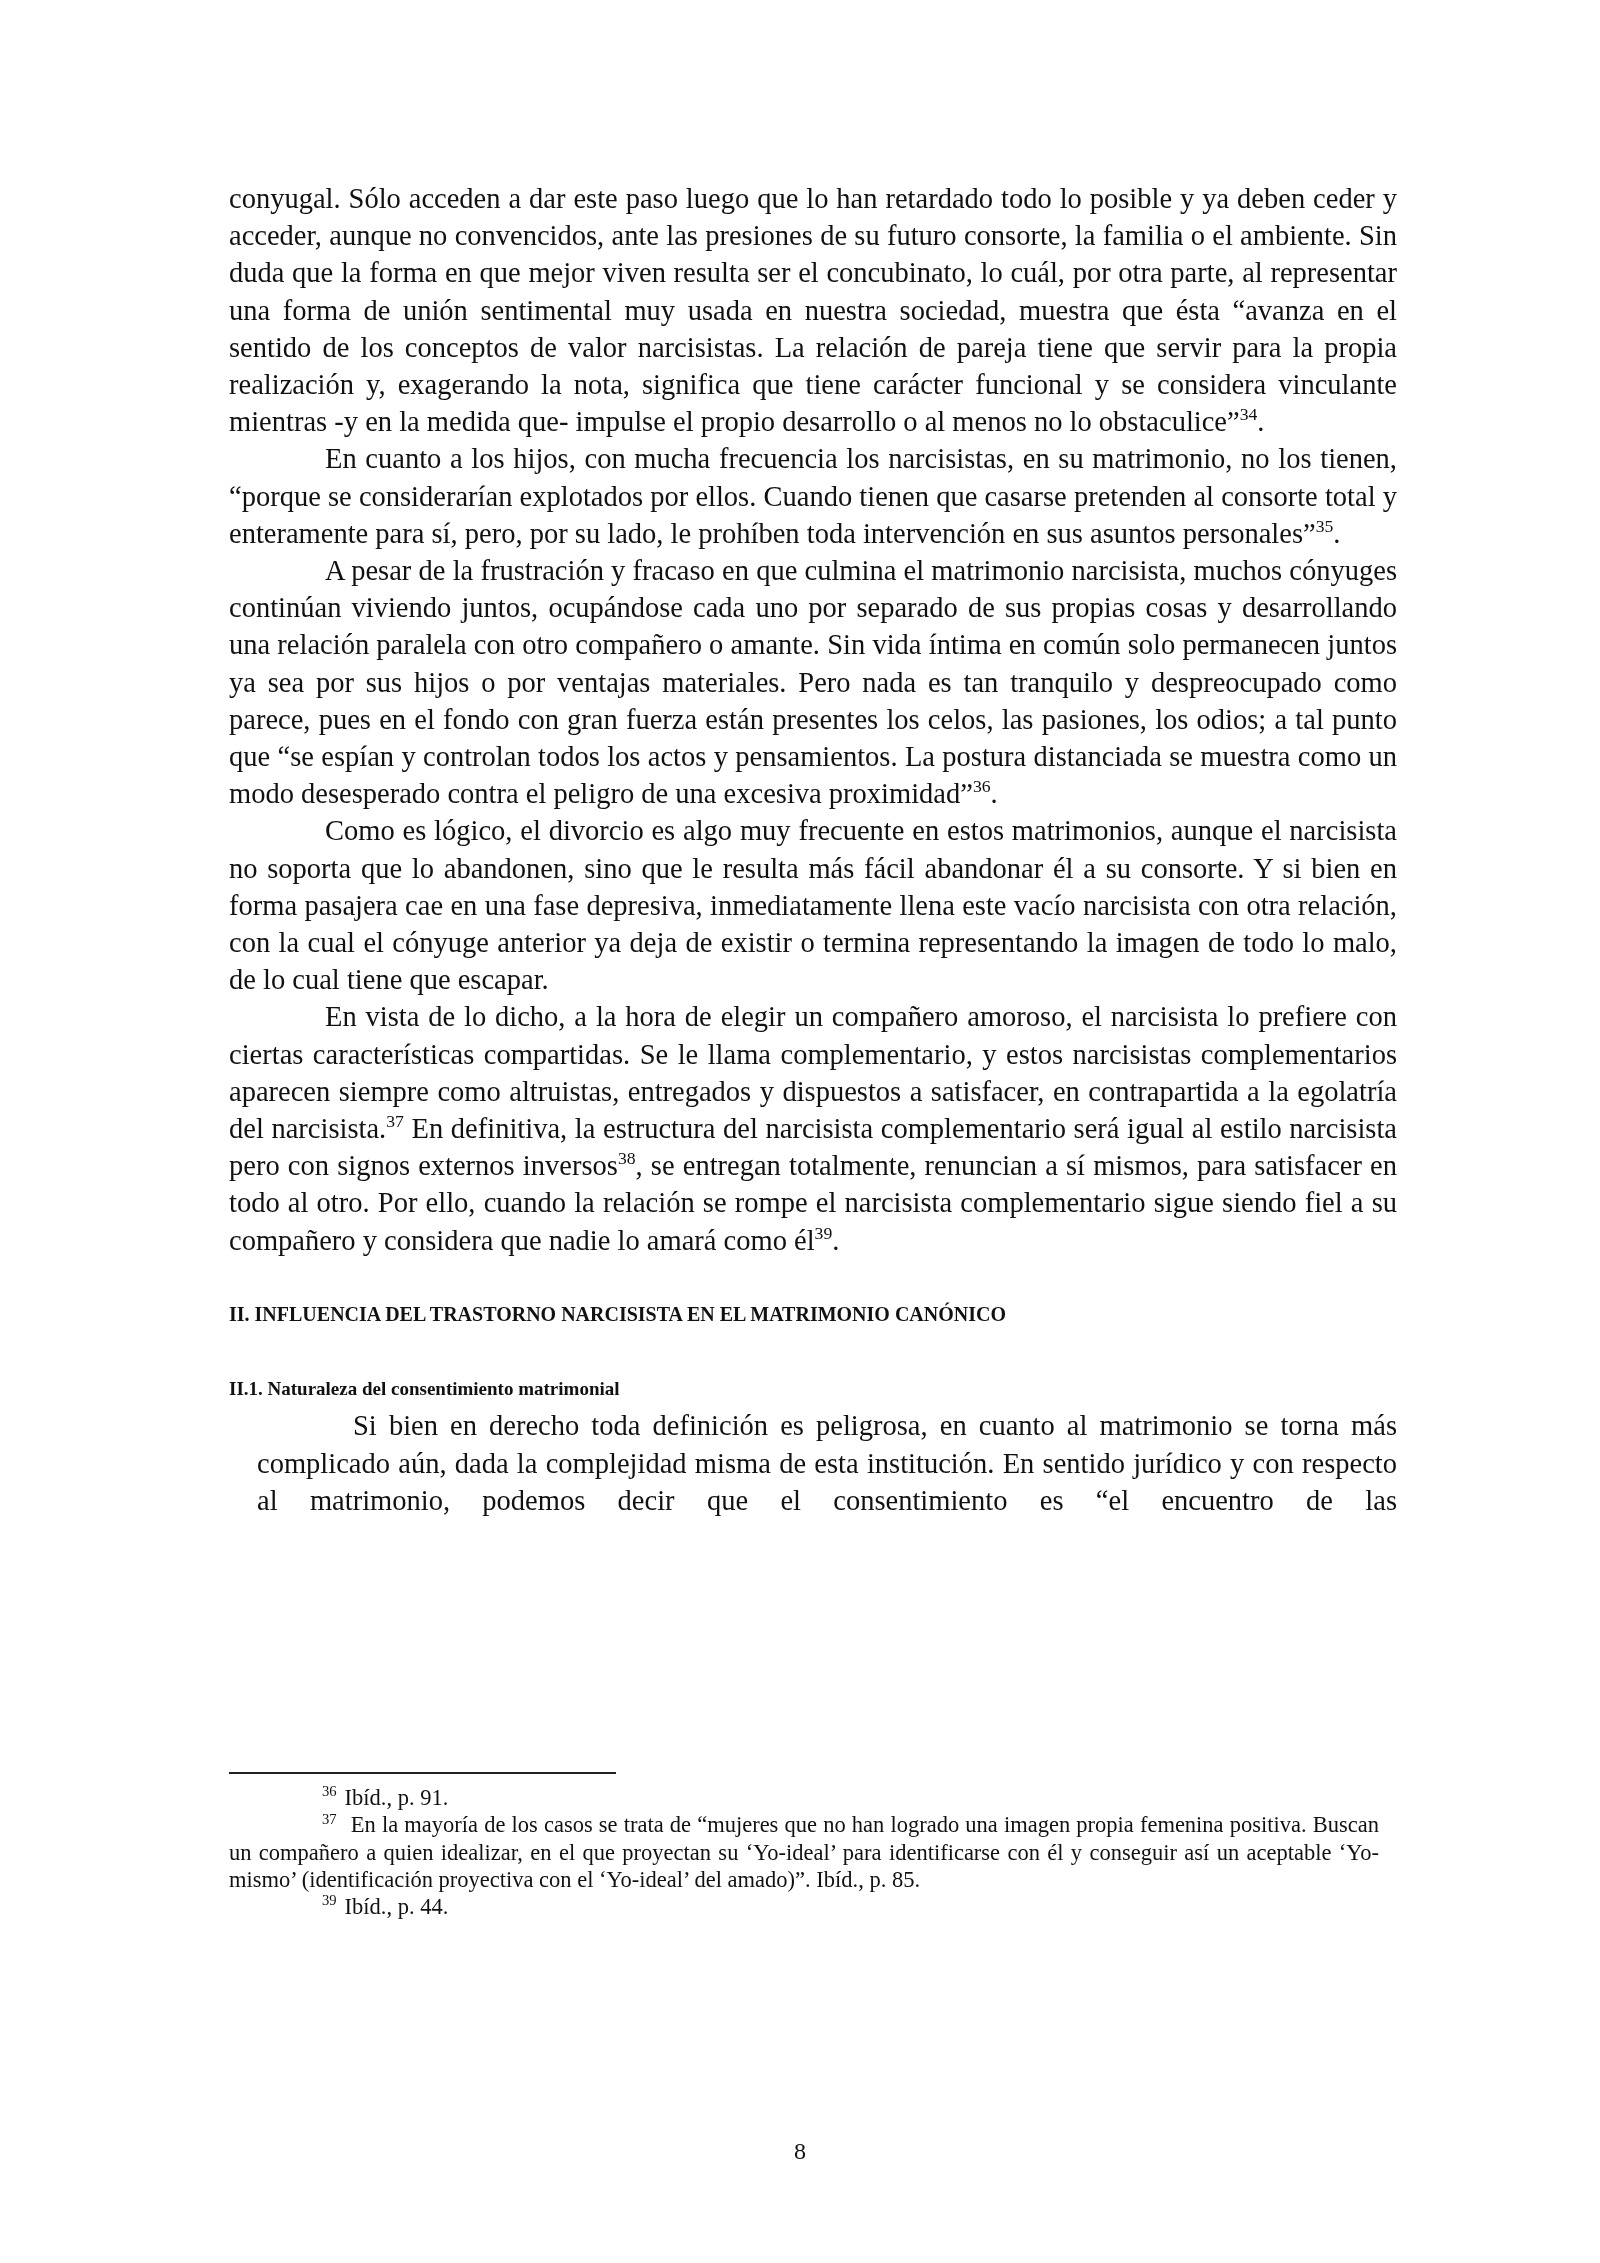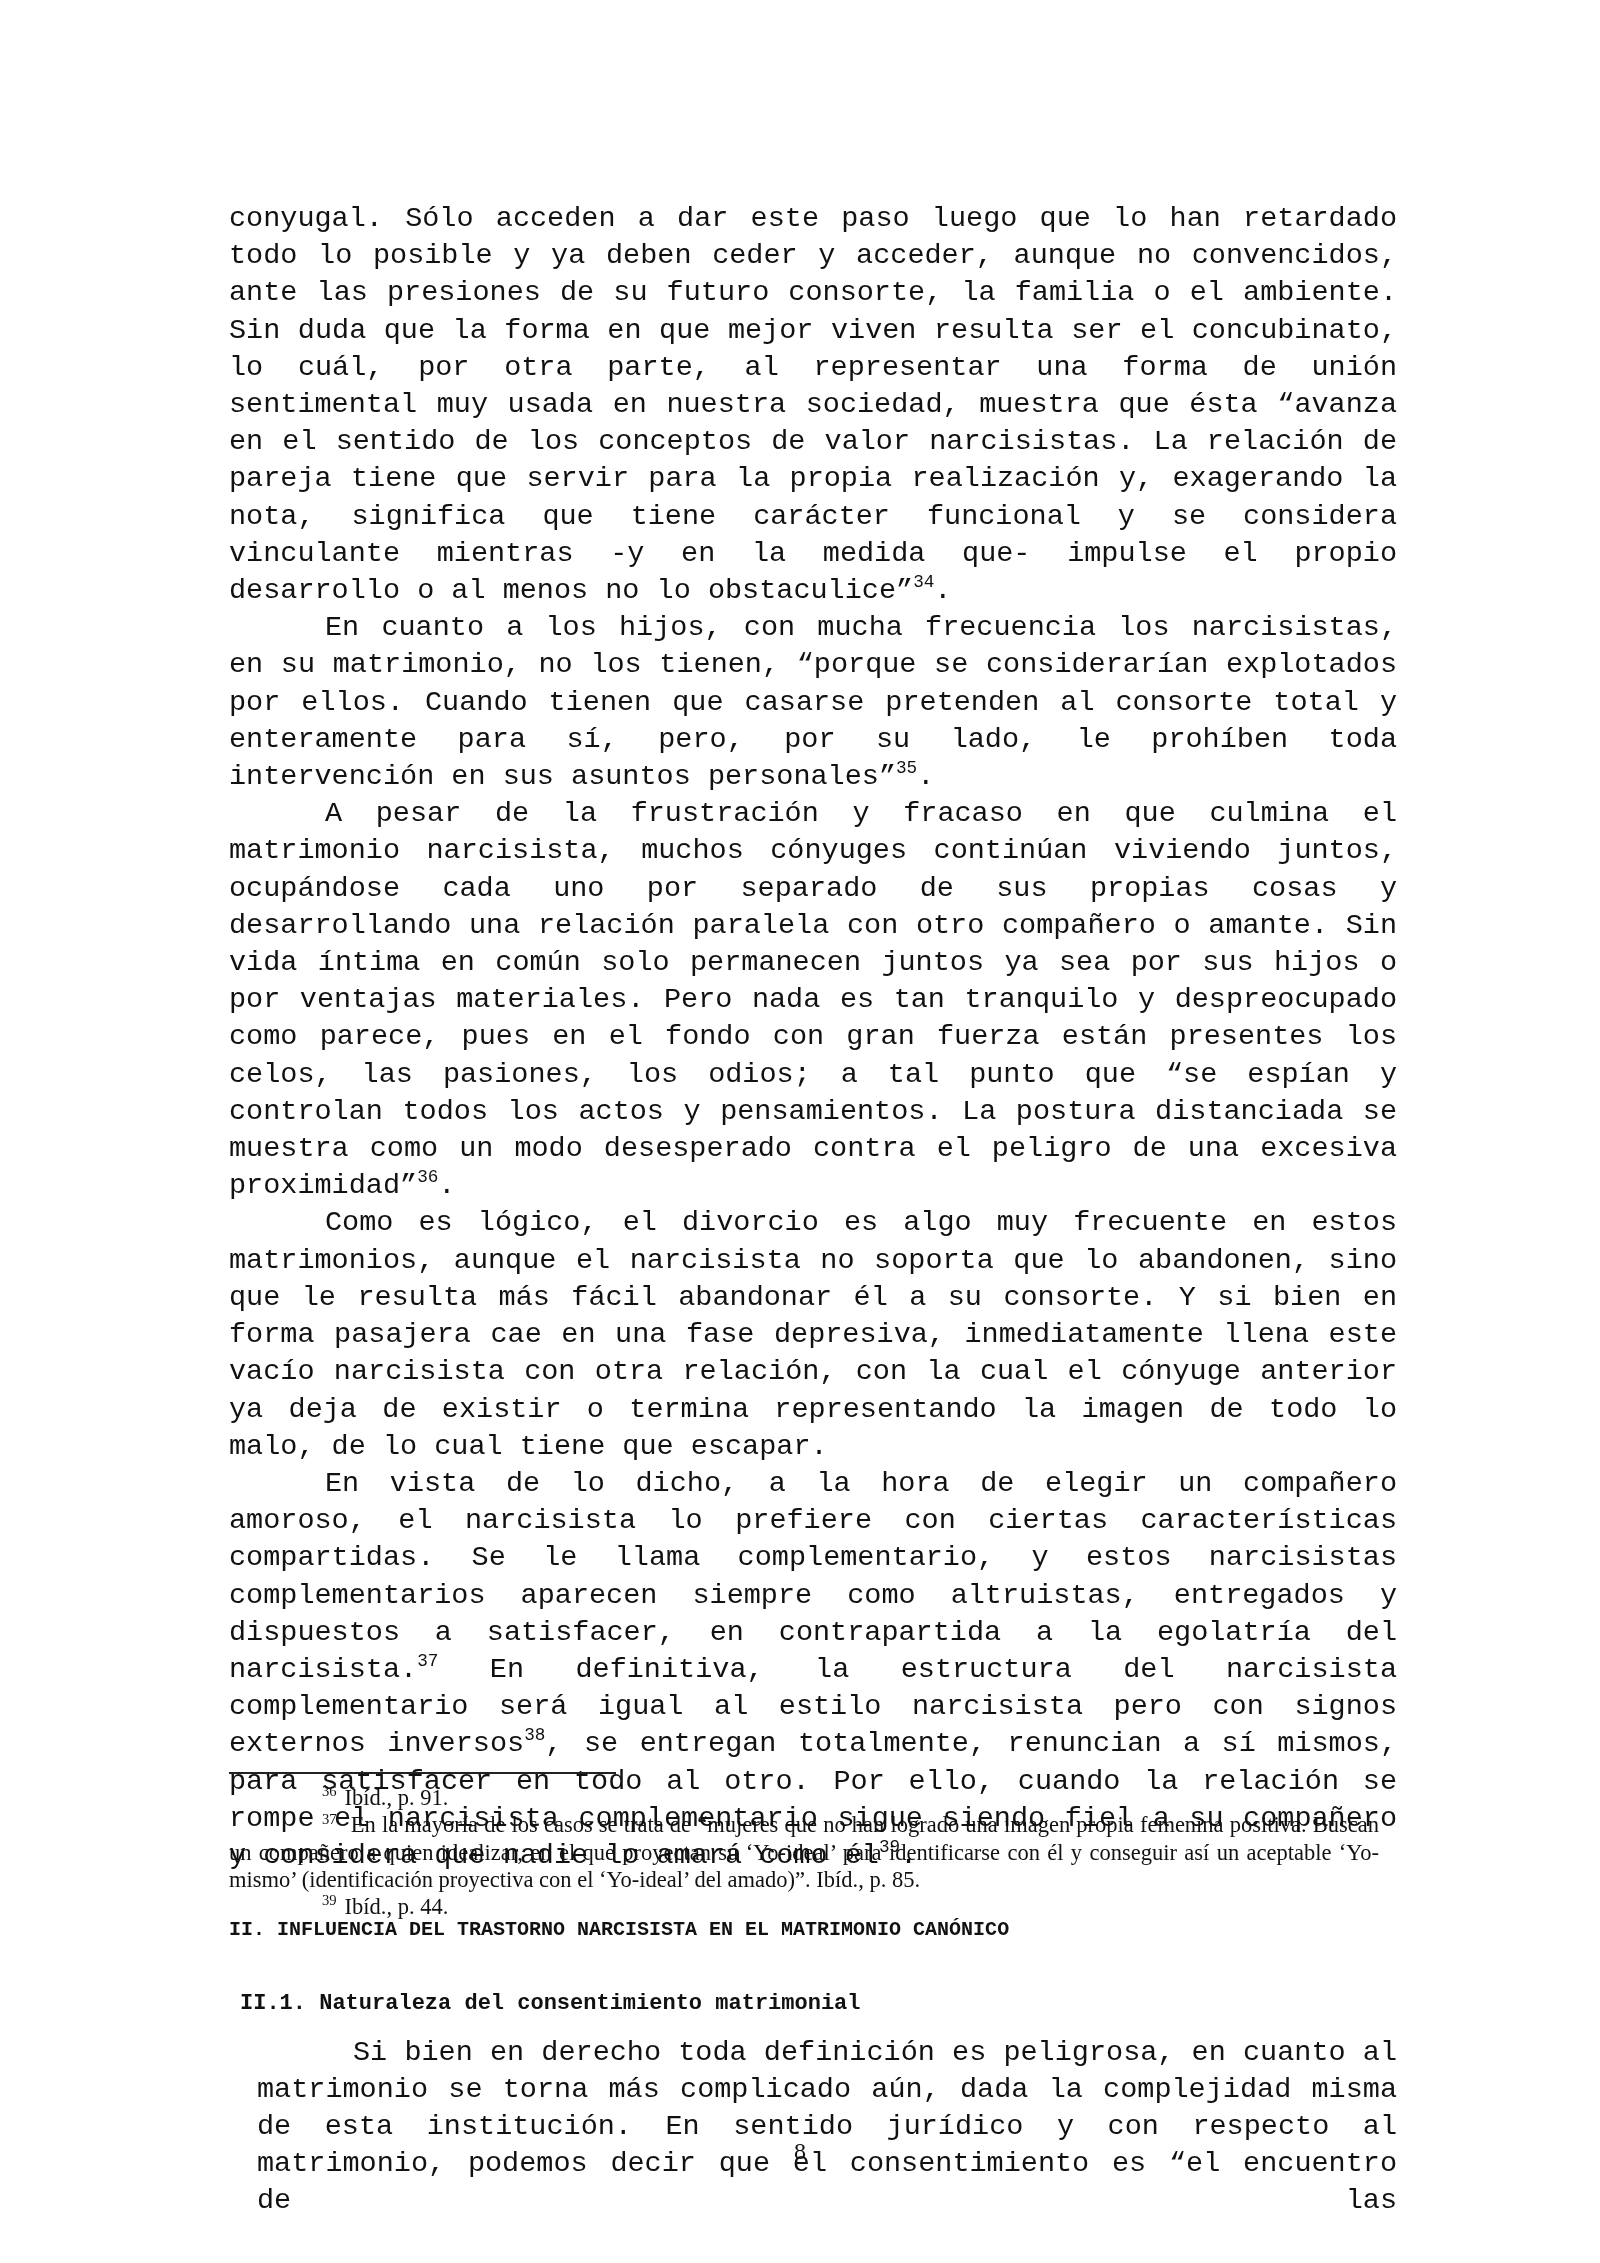--- a/index.html
+++ b/index.html
@@ -7,46 +7,45 @@
     width: 1600px;
     height: 2263px;
     position: relative;
     font-family: "Liberation Serif", "DejaVu Serif", serif;
     color: #111111;
     overflow: hidden;
   }
   .page {
     position: absolute;
     left: 229px;
-    top: 200px;
+    top: 180px;
     width: 1168px;
-    font-family: Liberation Mono, monospace;
   }
   .body-text {
     font-size: 28.5px;
     line-height: 37.2px;
     text-align: justify;
     margin: 0;
   }
   .body-text p { margin: 0; }
   .indent { text-indent: 96px; }
   sup { font-size: 0.62em; line-height: 0; vertical-align: 0.62em; }
   h2.section {
     font-size: 20px;
     font-weight: bold;
     line-height: 37.2px;
     text-align: justify;
     text-align-last: left;
     margin: 37px 0 37px 0;
   }
   h3.subsection {
-    font-size: 22px;
+    font-size: 19px;
     font-weight: bold;
     line-height: 37.2px;
-    margin: 11px;
+    margin: 0;
   }
   .footnote-rule {
     position: absolute;
     left: 229px;
     top: 1772px;
     width: 387px;
     height: 0;
     border-top: 2px solid #222;
   }
   .footnotes {

